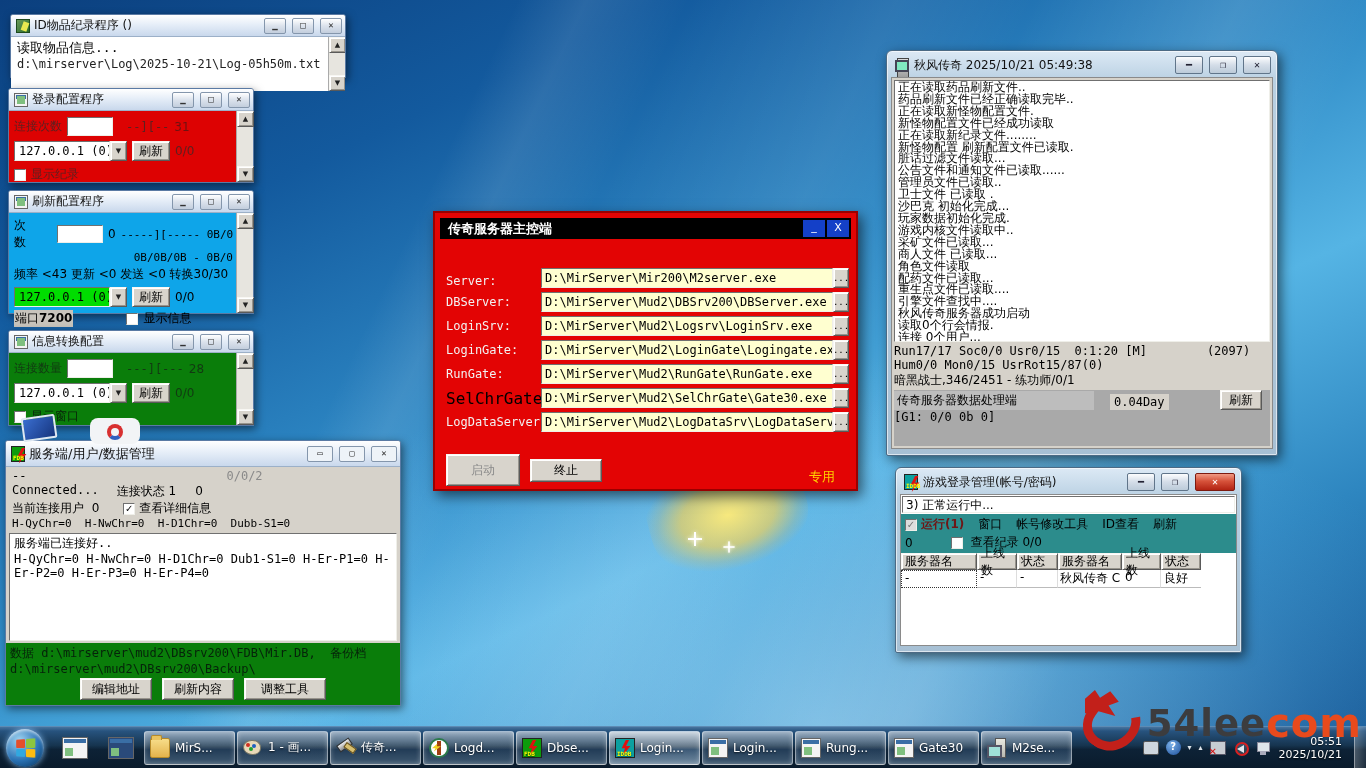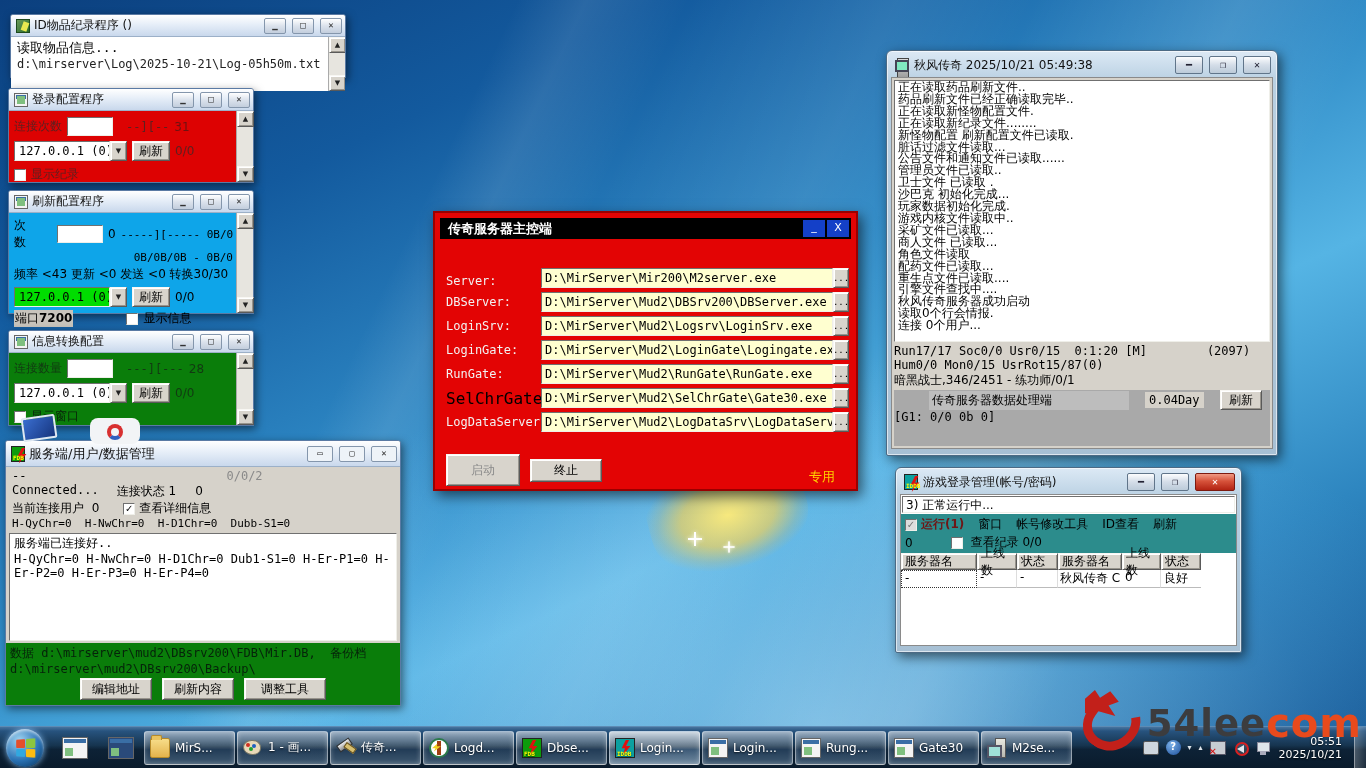--- a/index.html
+++ b/index.html
@@ -388,20 +388,21 @@
       <span class="cap">秋风传奇 2025/10/21 05:49:38</span>
       <span class="abtn">━</span>
       <span class="abtn">❐</span>
       <span class="abtn">✕</span>
     </div>
     <div class="aclient">
       <div class="sunken" style="position:absolute;left:2px;right:2px;top:2px;height:262px;overflow:hidden;padding:1px 3px;font-size:12px;line-height:11.9px;">
         <div>正在读取药品刷新文件..</div>
         <div>药品刷新文件已经正确读取完毕..</div>
         <div>正在读取新怪物配置文件.</div>
+        <div>新怪物配置文件已经成功读取</div>
         <div>正在读取新纪录文件........</div>
         <div>新怪物配置 刷新配置文件已读取.</div>
         <div>脏话过滤文件读取...</div>
         <div>公告文件和通知文件已读取......</div>
         <div>管理员文件已读取..</div>
         <div>卫士文件 已读取 .</div>
         <div>沙巴克 初始化完成...</div>
         <div>玩家数据初始化完成.</div>
         <div>游戏内核文件读取中..</div>
         <div>采矿文件已读取...</div>
@@ -417,21 +418,21 @@
       <div style="position:absolute;left:2px;right:2px;top:266px;font-size:12px;">
         <div style="display:flex;" class="mono">
           <span>Run17/17 Soc0/0 Usr0/15  0:1:20 [M]</span>
           <span style="margin-left:60px;">(2097)</span>
           
         </div>
         <div class="mono">Hum0/0 Mon0/15 UsrRot15/87(0)</div>
         <div style="white-space:pre;">暗黑战士,346/2451 - 练功师/0/1</div>
       </div>
       <div style="position:absolute;left:2px;right:2px;top:312px;bottom:2px;background:#a9a9a9;">
-        <div style="display:flex;align-items:center;padding-left:35px;">
+        <div style="display:flex;align-items:flex-end;">
           <span style="background:#bdbdbd;font-size:12px;padding:1px 3px;width:200px;">传奇服务器数据处理端</span>
           <span class="mono" style="font-size:12px;margin-left:16px;background:#d6d2ca;padding:1px 4px;">0.04Day</span>
           <span class="cbtn" style="width:42px;height:20px;margin-left:auto;margin-right:8px;">刷新</span>
         </div>
         <div class="mono" style="font-size:12px;">[G1: 0/0 0b 0]</div>
       </div>
     </div>
   </div>
 
   <div class="aerowin" style="left:895px;top:467px;width:347px;height:186px;">

